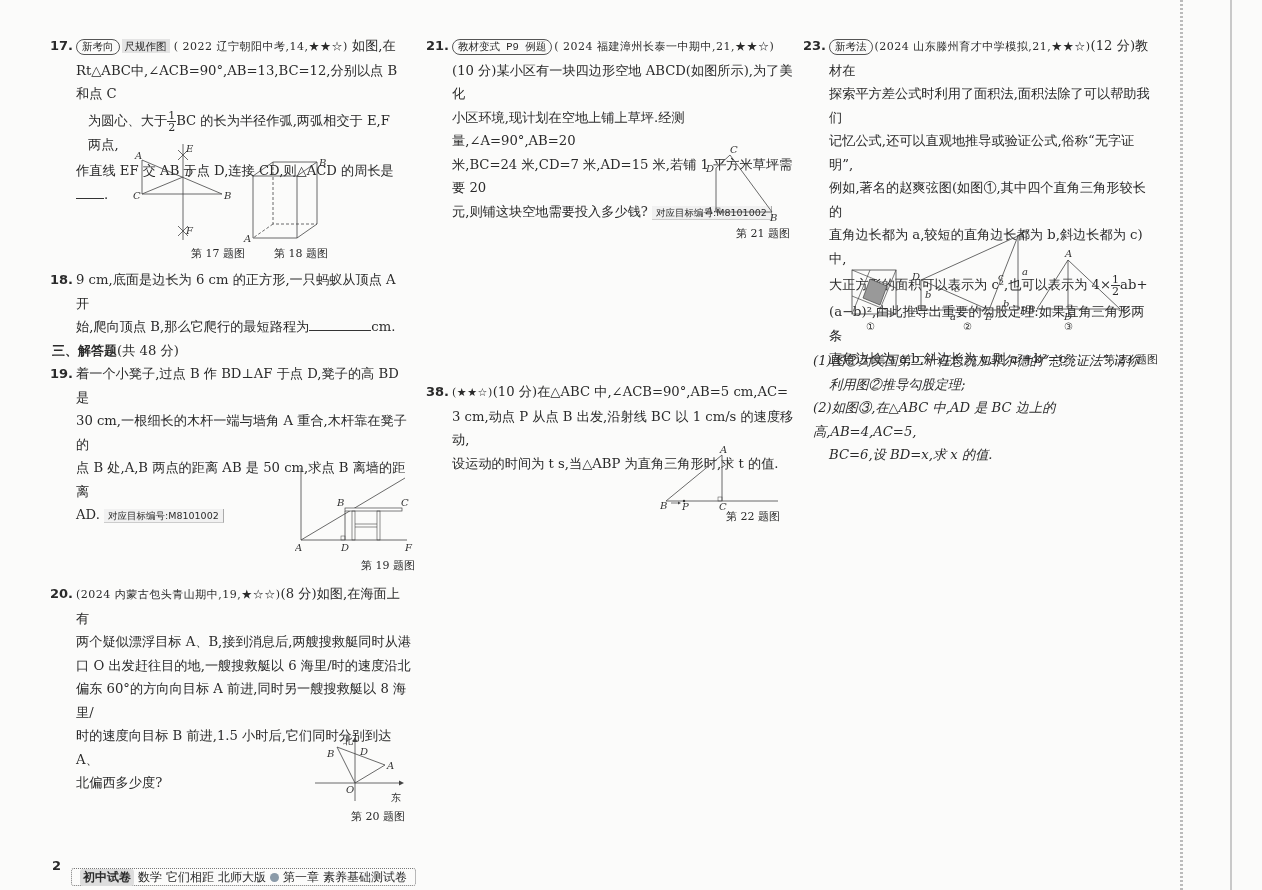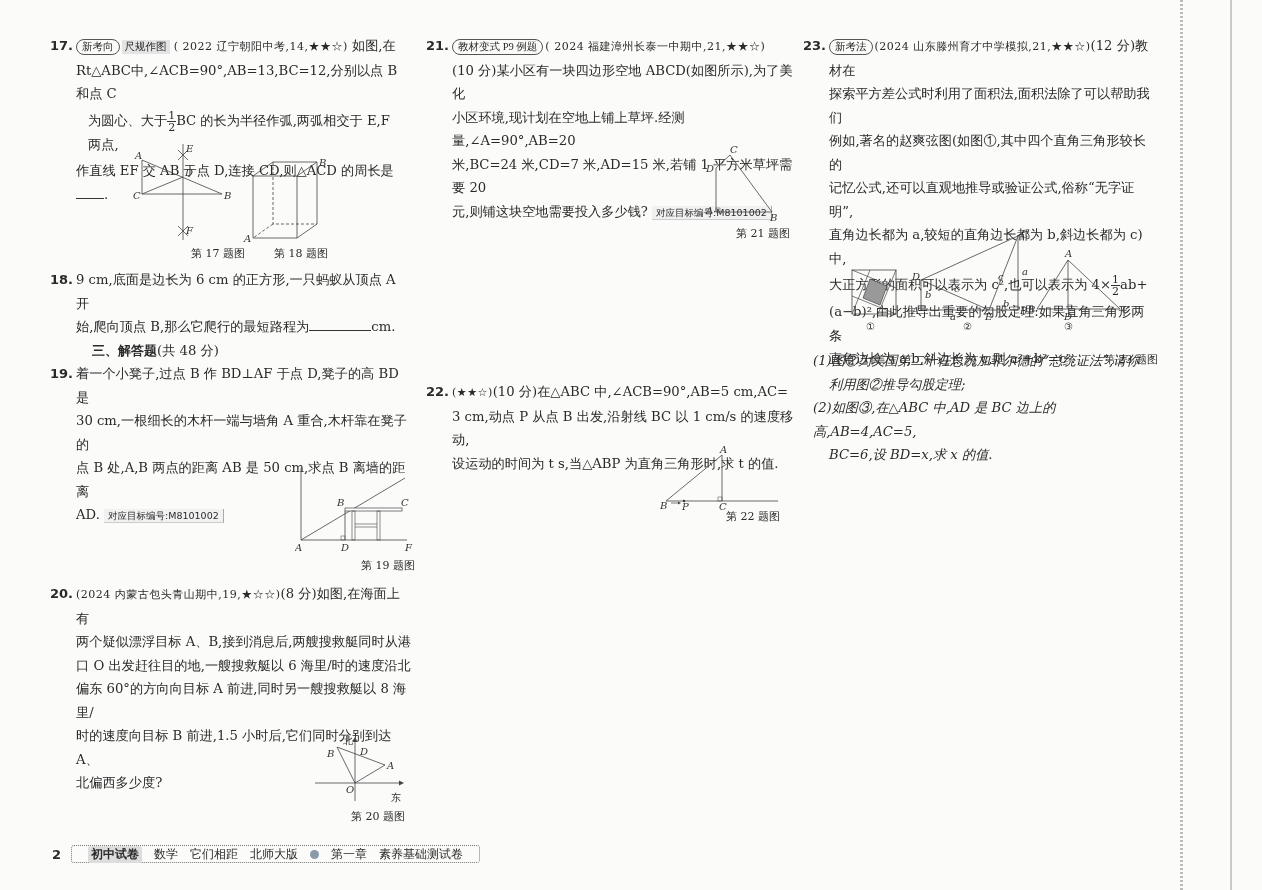--- a/index.html
+++ b/index.html
@@ -5,36 +5,36 @@
   html,body{margin:0;padding:0;}
   body{width:1262px;height:890px;background:#fbfbfa;position:relative;overflow:hidden;
        font-family:"DejaVu Serif","Liberation Serif",serif;color:#2a2a2a;}
   .col{position:absolute;top:34px;font-size:13.2px;line-height:23.5px;}
   .col1{left:52px;width:360px;}
   .col2{left:428px;width:368px;}
   .col3{left:805px;width:350px;}
   .q{position:relative;padding-left:24px;}
   .qn{position:absolute;left:-2px;top:0;font-weight:bold;font-family:"DejaVu Sans","Liberation Sans",sans-serif;font-size:13px;}
   .src{font-size:11px;letter-spacing:.5px;}
-  .tag{display:inline-block;border:1px solid #555;border-radius:9px;padding:0 5px;font-size:10.5px;line-height:14px;font-family:Liberation Serif, serif;margin-right:2px;}
-  .tag2{display:inline-block;background:#e4e4e4;font-size:10.5px;line-height:14px;padding:0 3px;font-family:Liberation Mono, monospace;}
+  .tag{display:inline-block;border:1px solid #555;border-radius:9px;padding:0 5px;font-size:10.5px;line-height:14px;font-family:Liberation Mono, monospace;margin-right:2px;}
+  .tag2{display:inline-block;background:#e4e4e4;font-size:10.5px;line-height:14px;padding:0 3px;font-family:Liberation Sans, sans-serif;}
   .code{display:inline-block;font-size:9.5px;line-height:13px;padding:0 4px;border-right:1px solid #aaa;border-bottom:1px solid #ccc;background:#f1f1f1;font-family:"DejaVu Sans","Liberation Sans",sans-serif;}
   .blank{display:inline-block;border-bottom:1px solid #333;width:28px;height:12px;}
   .blank.w{width:62px;}
-  .sec{font-weight:bold;font-family:"DejaVu Sans","Liberation Sans",sans-serif;font-size:13px;margin-left:40px;}
+  .sec{font-weight:bold;font-family:"DejaVu Sans","Liberation Sans",sans-serif;font-size:13px;}
   .cap{font-size:11px;text-align:right;font-family:"DejaVu Serif","Liberation Serif",serif;}
   .fig{position:absolute;}
   svg text{font-family:"DejaVu Serif","Liberation Serif",serif;font-style:italic;font-size:10px;fill:#333;}
   .frac{display:inline-block;vertical-align:middle;text-align:center;font-size:11px;line-height:11px;}
   .frac span{display:block;}
   .frac .num{border-bottom:1px solid #333;padding:0 1px;}
   .sub{padding-left:24px;}
   .footer{position:absolute;left:52px;top:845px;font-family:"DejaVu Sans","Liberation Sans",sans-serif;font-size:12px;display:flex;align-items:center;}
   .pg{font-weight:bold;font-size:13px;margin-right:10px;}
-  .fbox{border:1px dotted #777;border-radius:3px;padding:0 16px;display:flex;align-items:center;gap:12px;height:16px;}
+  .fbox{border:1px dotted #777;border-radius:3px;padding:0 8px;display:flex;align-items:center;gap:4px;height:16px;margin-top:23px;}
   .brand{font-weight:bold;background:#ddd;border-radius:3px;padding:0 3px;}
   .dot{display:inline-block;width:9px;height:9px;border-radius:50%;background:#8a9aa8;}
   .perf{position:absolute;left:1180px;top:0;width:3px;height:890px;
         background:repeating-linear-gradient(to bottom,#bbb 0 2px,transparent 2px 4px);}
   .edge{position:absolute;left:1230px;top:0;width:2px;height:890px;background:#c9c9c9;}
 </style>
 </head>
 <body>
 
 <div class="col col1">
@@ -164,21 +164,21 @@
     <text x="30" y="7">C</text>
     <text x="6" y="26">D</text>
     <text x="6" y="68">A</text>
     <text x="70" y="75">B</text>
   </svg>
   <div class="cap">第 21 题图</div>
 </div>
 
 <div class="col col2" style="top:380px;">
   <div class="q">
-    <span class="qn">22.</span>
+    <span class="qn">38.</span>
     <div><span class="src">(★★☆)</span><span>(10 分)</span><span>在△ABC 中,∠ACB=90°,AB=5 cm,AC=</span></div>
     <div>3 cm,动点 P 从点 B 出发,沿射线 BC 以 1 cm/s 的速度移动,</div>
     <div>设运动的时间为 t s,当△ABP 为直角三角形时,求 t 的值.</div>
   </div>
 </div>
 
 <div class="fig" style="left:660px;top:445px;width:120px;height:80px;">
   <svg width="120" height="66" viewBox="0 0 120 66">
     <line x1="6" y1="56" x2="118" y2="56" stroke="#444" stroke-width="0.8"></line>
     <polyline points="6,56 62,10 62,56" stroke="#444" stroke-width="0.8" fill="none"></polyline>
@@ -192,22 +192,22 @@
     <text x="60" y="8">A</text>
   </svg>
   <div class="cap" style="margin-top:-6px;">第 22 题图</div>
 </div>
 
 <div class="col col3">
   <div class="q">
     <span class="qn">23.</span>
     <div><span class="tag">新考法</span><span class="src">(2024 山东滕州育才中学模拟,21,★★☆)</span><span>(12 分)</span><span>教材在</span></div>
     <div>探索平方差公式时利用了面积法,面积法除了可以帮助我们</div>
+    <div>记忆公式,还可以直观地推导或验证公式,俗称“无字证明”,</div>
     <div>例如,著名的赵爽弦图(如图①,其中四个直角三角形较长的</div>
-    <div>记忆公式,还可以直观地推导或验证公式,俗称“无字证明”,</div>
     <div>直角边长都为 a,较短的直角边长都为 b,斜边长都为 c)中,</div>
     <div style="margin:3px 0;"><span>大正方形的面积可以表示为 c²,也可以表示为 4×</span><span class="frac"><span class="num">1</span><span>2</span></span><span>ab+</span></div>
     <div>(a−b)²,由此推导出重要的勾股定理:如果直角三角形两条</div>
     <div>直角边长为 a,b,斜边长为 c,则 a²+b²=c².</div>
   </div>
 </div>
 
 <div class="fig" style="left:848px;top:230px;width:310px;height:130px;">
   <svg width="310" height="108" viewBox="0 0 310 108">
 

